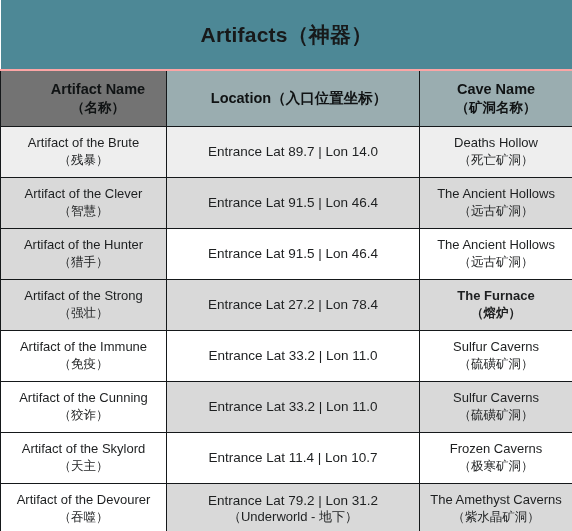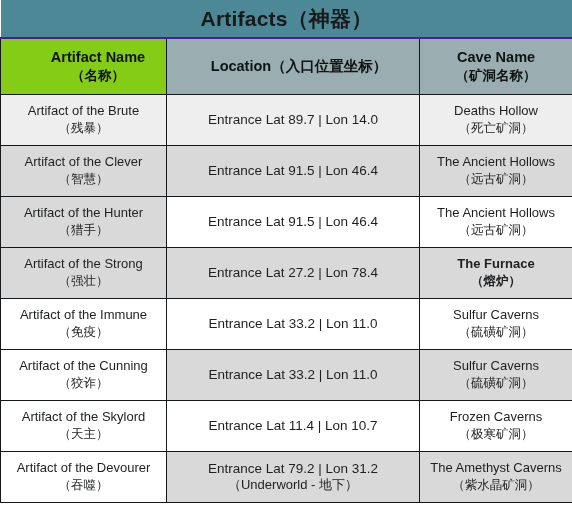--- a/index.html
+++ b/index.html
@@ -20,22 +20,22 @@
     border-collapse: collapse;
     table-layout: fixed;
   }
 
   
   .title-bar {
     background: #4d8896;
     height: 37px;
     text-align: center;
     vertical-align: middle;
-    padding: 0;
-    border-bottom: 2px solid #4c1d95;
+    padding: 16px;
+    border-bottom: 2px solid #fca5a5;
   }
   .title-text {
     font-size: 21px;
     font-weight: bold;
     color: #17191a;
     letter-spacing: 0.2px;
     line-height: 35px;
     display: block;
   }
 
@@ -90,21 +90,21 @@
     <col class="c-loc">
     <col class="c-cave">
   </colgroup>
   <thead>
     <tr>
       <th class="title-bar" colspan="3" style="background: rgb(77, 136, 150);">
         <span class="title-text">Artifacts（神器）</span>
       </th>
     </tr>
     <tr>
-      <th class="col-head" style="background: #84cc16; padding-left: 33px;">
+      <th class="col-head" style="background: #737373; padding-left: 33px;">
         <span class="en">Artifact Name</span>
         <span class="zh">（名称）</span>
       </th>
       <th class="col-head" style="background: rgb(154, 173, 176); padding-left: 16px;">
         <span class="en">Location（入口位置坐标）</span>
       </th>
       <th class="col-head" style="background: rgb(154, 173, 176);">
         <span class="en">Cave Name</span>
         <span class="zh">（矿洞名称）</span>
       </th>

